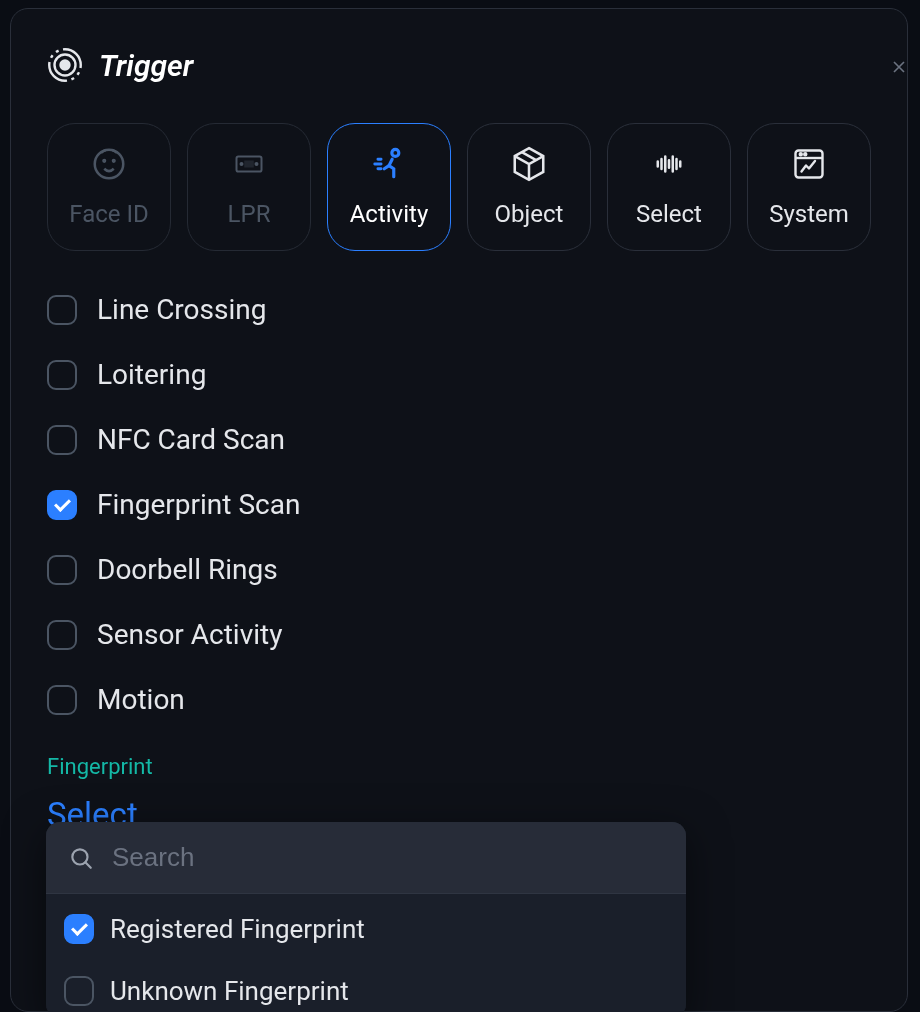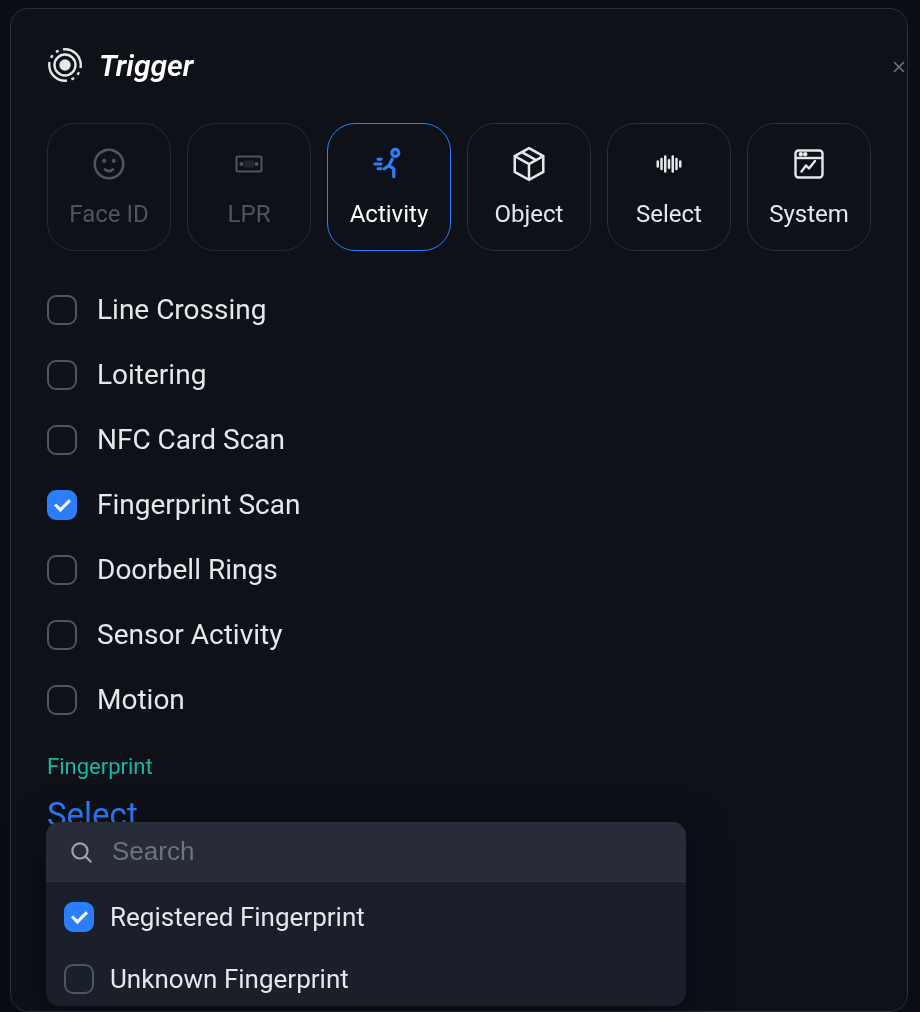--- a/index.html
+++ b/index.html
@@ -149,21 +149,21 @@
     width: 640px;
     background: #1f2430;
     border-radius: 14px;
     overflow: hidden;
     box-shadow: 0 10px 40px rgba(0,0,0,0.5);
   }
   .search-row {
     display: flex;
     align-items: center;
     gap: 18px;
-    padding: 14px 22px;
+    padding: 20px 22px;
     border-bottom: 1px solid #2f3542;
     background: #272c38;
   }
   .search-icon {
     width: 26px;
     height: 26px;
     color: #9ca3af;
     flex-shrink: 0;
   }
   .search-input {

